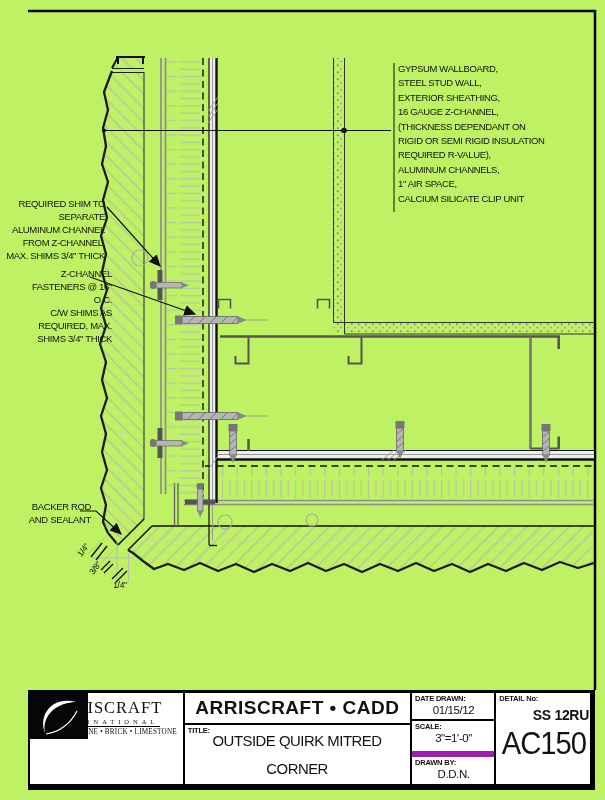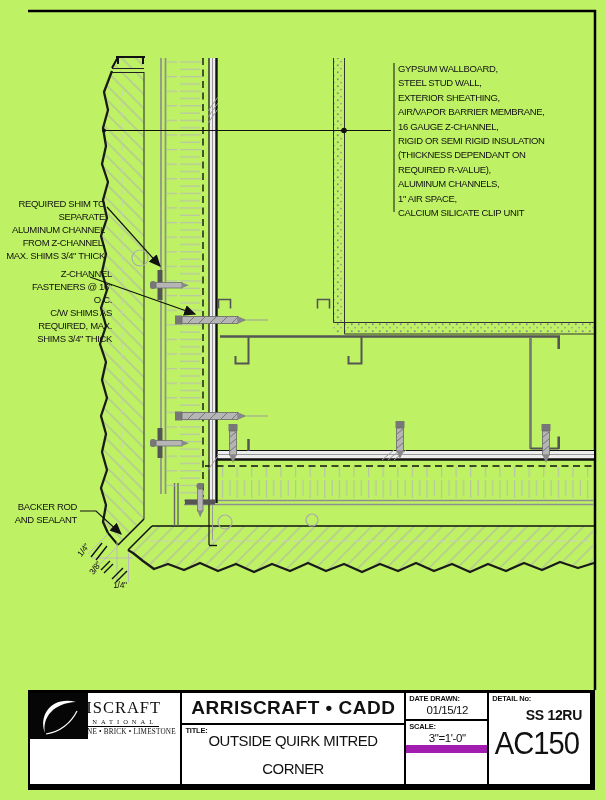--- a/index.html
+++ b/index.html
@@ -4,21 +4,21 @@
 <style>
   html,body{margin:0;padding:0;background:#ffffff;}
   .page{position:relative;width:605px;height:800px;background:#bef264;overflow:hidden;
         font-family:"Liberation Sans",sans-serif;color:#111;}
   svg{position:absolute;left:0;top:0;}
   .note{position:absolute;font-size:9.5px;line-height:12.9px;letter-spacing:-0.35px;color:#111;}
   .note.right{text-align:right;}
   .materials{left:398px;top:62px;width:195px;line-height:14.4px;}
   .shim{left:0px;top:198px;width:105px;}
   .fast{left:0px;top:268px;width:88px;margin-left:24px;}
-  .backer{left:0px;top:501px;width:77px;}
+  .backer{left:14px;top:501px;width:77px;}
   .dim{position:absolute;font-size:8.5px;letter-spacing:-0.3px;color:#111;width:30px;text-align:center;}
   .dim.r1{left:68px;top:545px;transform:rotate(-52deg);}
   .dim.r2{left:80px;top:563px;transform:rotate(-52deg);}
   .dim.h3{left:105px;top:580px;transform:none;}
   
   .tblock{position:absolute;left:28px;top:690px;width:567px;height:100px;box-sizing:border-box;
           border-top:3px solid #000;border-left:2px solid #000;border-right:5px solid #000;border-bottom:6px solid #000;
           background:#fff;display:flex;}
   .cell{box-sizing:border-box;height:100%;}
   .c-logo{width:158px;border-right:2px solid #000;display:flex;flex-direction:column;align-items:center;padding-top:3px;}
@@ -27,23 +27,23 @@
   .c-detail{flex:1;display:flex;flex-direction:column;}
   .cad-header{height:30px;border-bottom:2px solid #000;display:flex;align-items:center;justify-content:center;
               font-weight:bold;font-size:19px;letter-spacing:0.5px;}
   .title-area{flex:1;position:relative;display:flex;flex-direction:column;align-items:center;justify-content:center;gap:9px;}
   .small-label{font-size:7.5px;font-weight:bold;letter-spacing:-0.2px;}
   .title-area .small-label{position:absolute;left:3px;top:1px;}
   .title-line{font-size:15.5px;letter-spacing:-0.5px;line-height:19px;transform:scaleX(0.96);}
   .drow{box-sizing:border-box;padding:1px 2px 4px 3px;}
   .drow .val{text-align:center;font-size:11.5px;letter-spacing:-0.4px;margin-top:1px;}
   .dr1{height:28px;border-bottom:2px solid #000;}
-  .dr2{height:32px;border-bottom:8px solid #a21caf;}
+  .dr2{height:44px;border-bottom:6px solid #a21caf;}
   .dr3{flex:1;}
-  .c-detail{padding:1px 8px 0 3px;box-sizing:border-box;}
+  .c-detail{padding:1px 1px 0 3px;box-sizing:border-box;}
   .detail-no{text-align:right;font-size:14px;letter-spacing:-0.3px;margin-top:4px;font-weight:bold;}
   .sheet-no{text-align:center;font-size:31px;letter-spacing:-1px;margin-top:3px;transform:scaleX(0.94);}
   
   .logo-name{font-family:"Liberation Serif",serif;font-size:16.5px;letter-spacing:1px;margin-top:2px;}
   .logo-intl{font-family:"Liberation Serif",serif;font-size:6.5px;letter-spacing:4px;border-bottom:1.5px solid #000;
              padding:0 2px 1px 2px;margin-top:0px;}
   .logo-tag{font-family:"Liberation Serif",serif;font-size:7.2px;letter-spacing:0.2px;margin-top:1px;}
 </style>
 </head>
 <body>
@@ -245,24 +245,23 @@
         <path d="M101,570 L110,561 M104,573 L113,564"></path>
         <path d="M112,579 L123,568 M116,582 L127,571"></path>
       </g>
     </g>
   </svg>
 
   <div class="note materials">
     <div>GYPSUM WALLBOARD,</div>
     <div>STEEL STUD WALL,</div>
     <div>EXTERIOR SHEATHING,</div>
-    <div>AIR/VAPOR BARRIER MEMBRANE,</div>
     <div>16 GAUGE Z-CHANNEL,</div>
+    <div>(THICKNESS DEPENDANT ON</div>
     <div>RIGID OR SEMI RIGID INSULATION</div>
-    <div>(THICKNESS DEPENDANT ON</div>
     <div>REQUIRED R-VALUE),</div>
     <div>ALUMINUM CHANNELS,</div>
     <div>1" AIR SPACE,</div>
     <div>CALCIUM SILICATE CLIP UNIT</div>
   </div>
 
   <div class="note right shim">
     <div>REQUIRED SHIM TO</div>
     <div>SEPARATE</div>
     <div>ALUMINUM CHANNEL</div>
@@ -308,20 +307,24 @@
     </div>
     <div class="cell c-date">
       <div class="drow dr1">
         <div class="small-label">DATE DRAWN:</div>
         <div class="val">01/15/12</div>
       </div>
       <div class="drow dr2">
         <div class="small-label">SCALE:</div>
         <div class="val">3"=1'-0"</div>
       </div>
+      <div class="drow dr3">
+        <div class="small-label">DRAWN BY:</div>
+        <div class="val">D.D.N.</div>
+      </div>
     </div>
     <div class="cell c-detail">
       <div class="small-label">DETAIL No:</div>
       <div class="detail-no">SS 12RU</div>
       <div class="sheet-no">AC150</div>
     </div>
   </div>
 
 </div>
 

